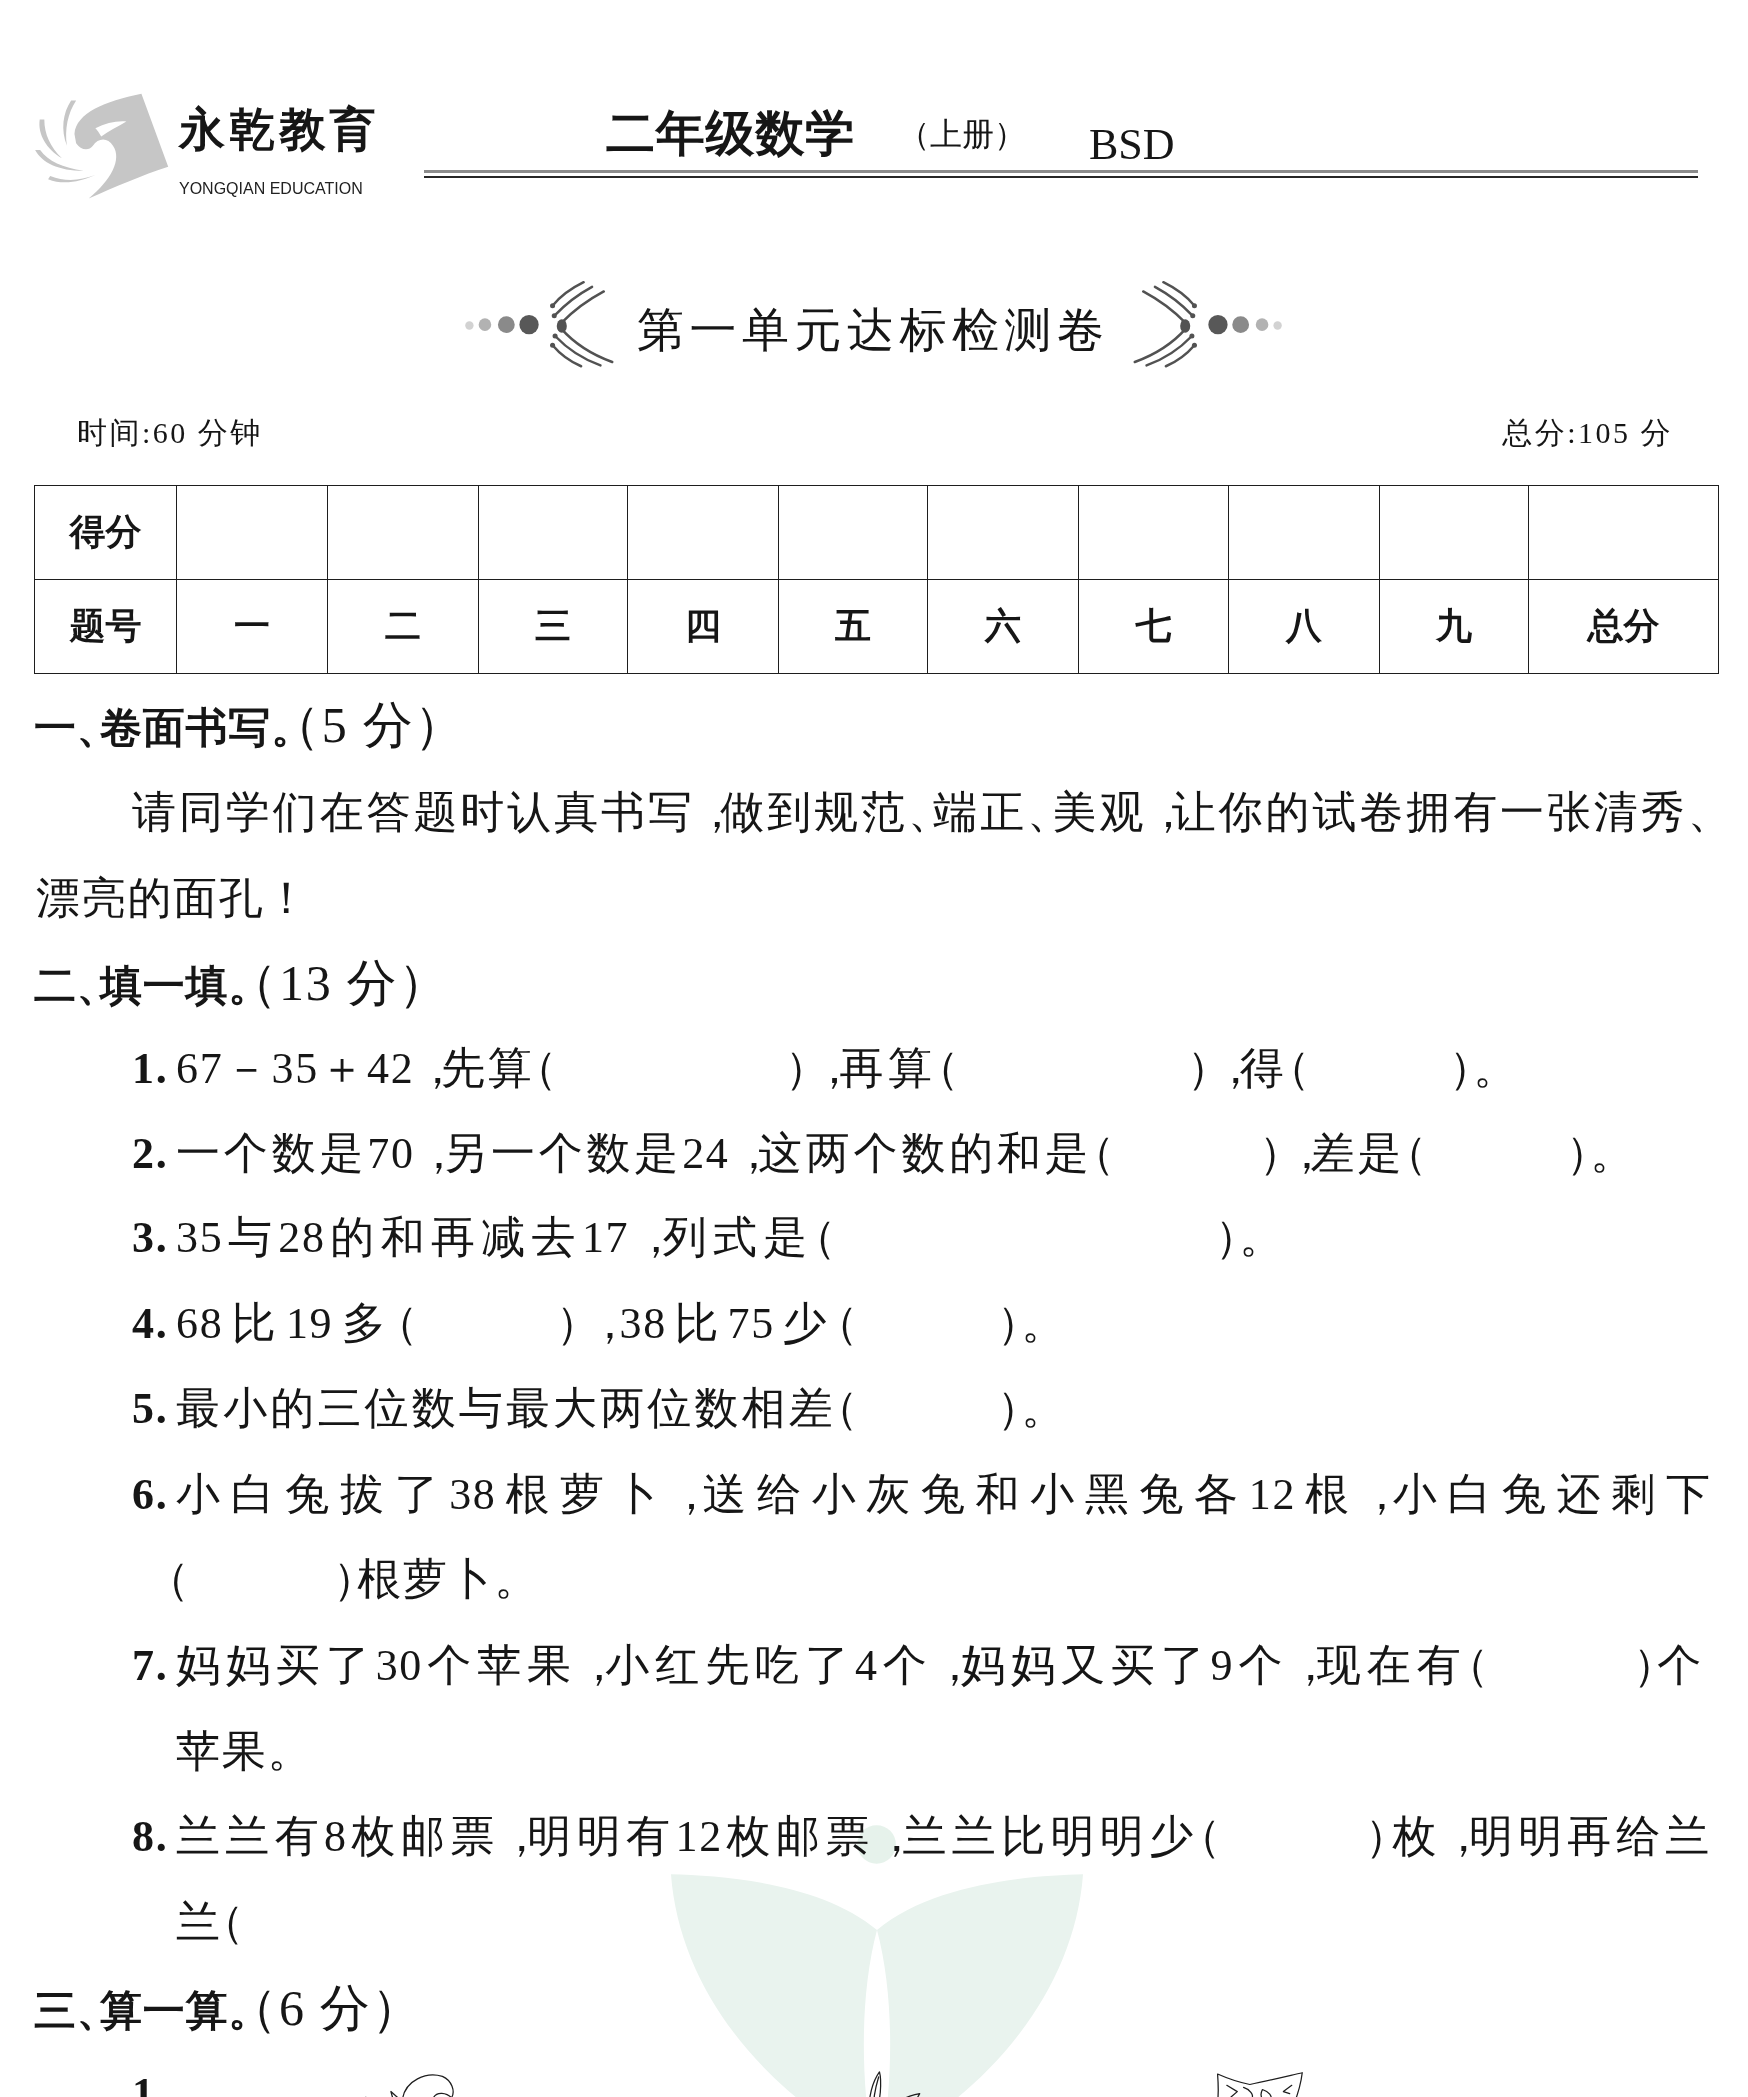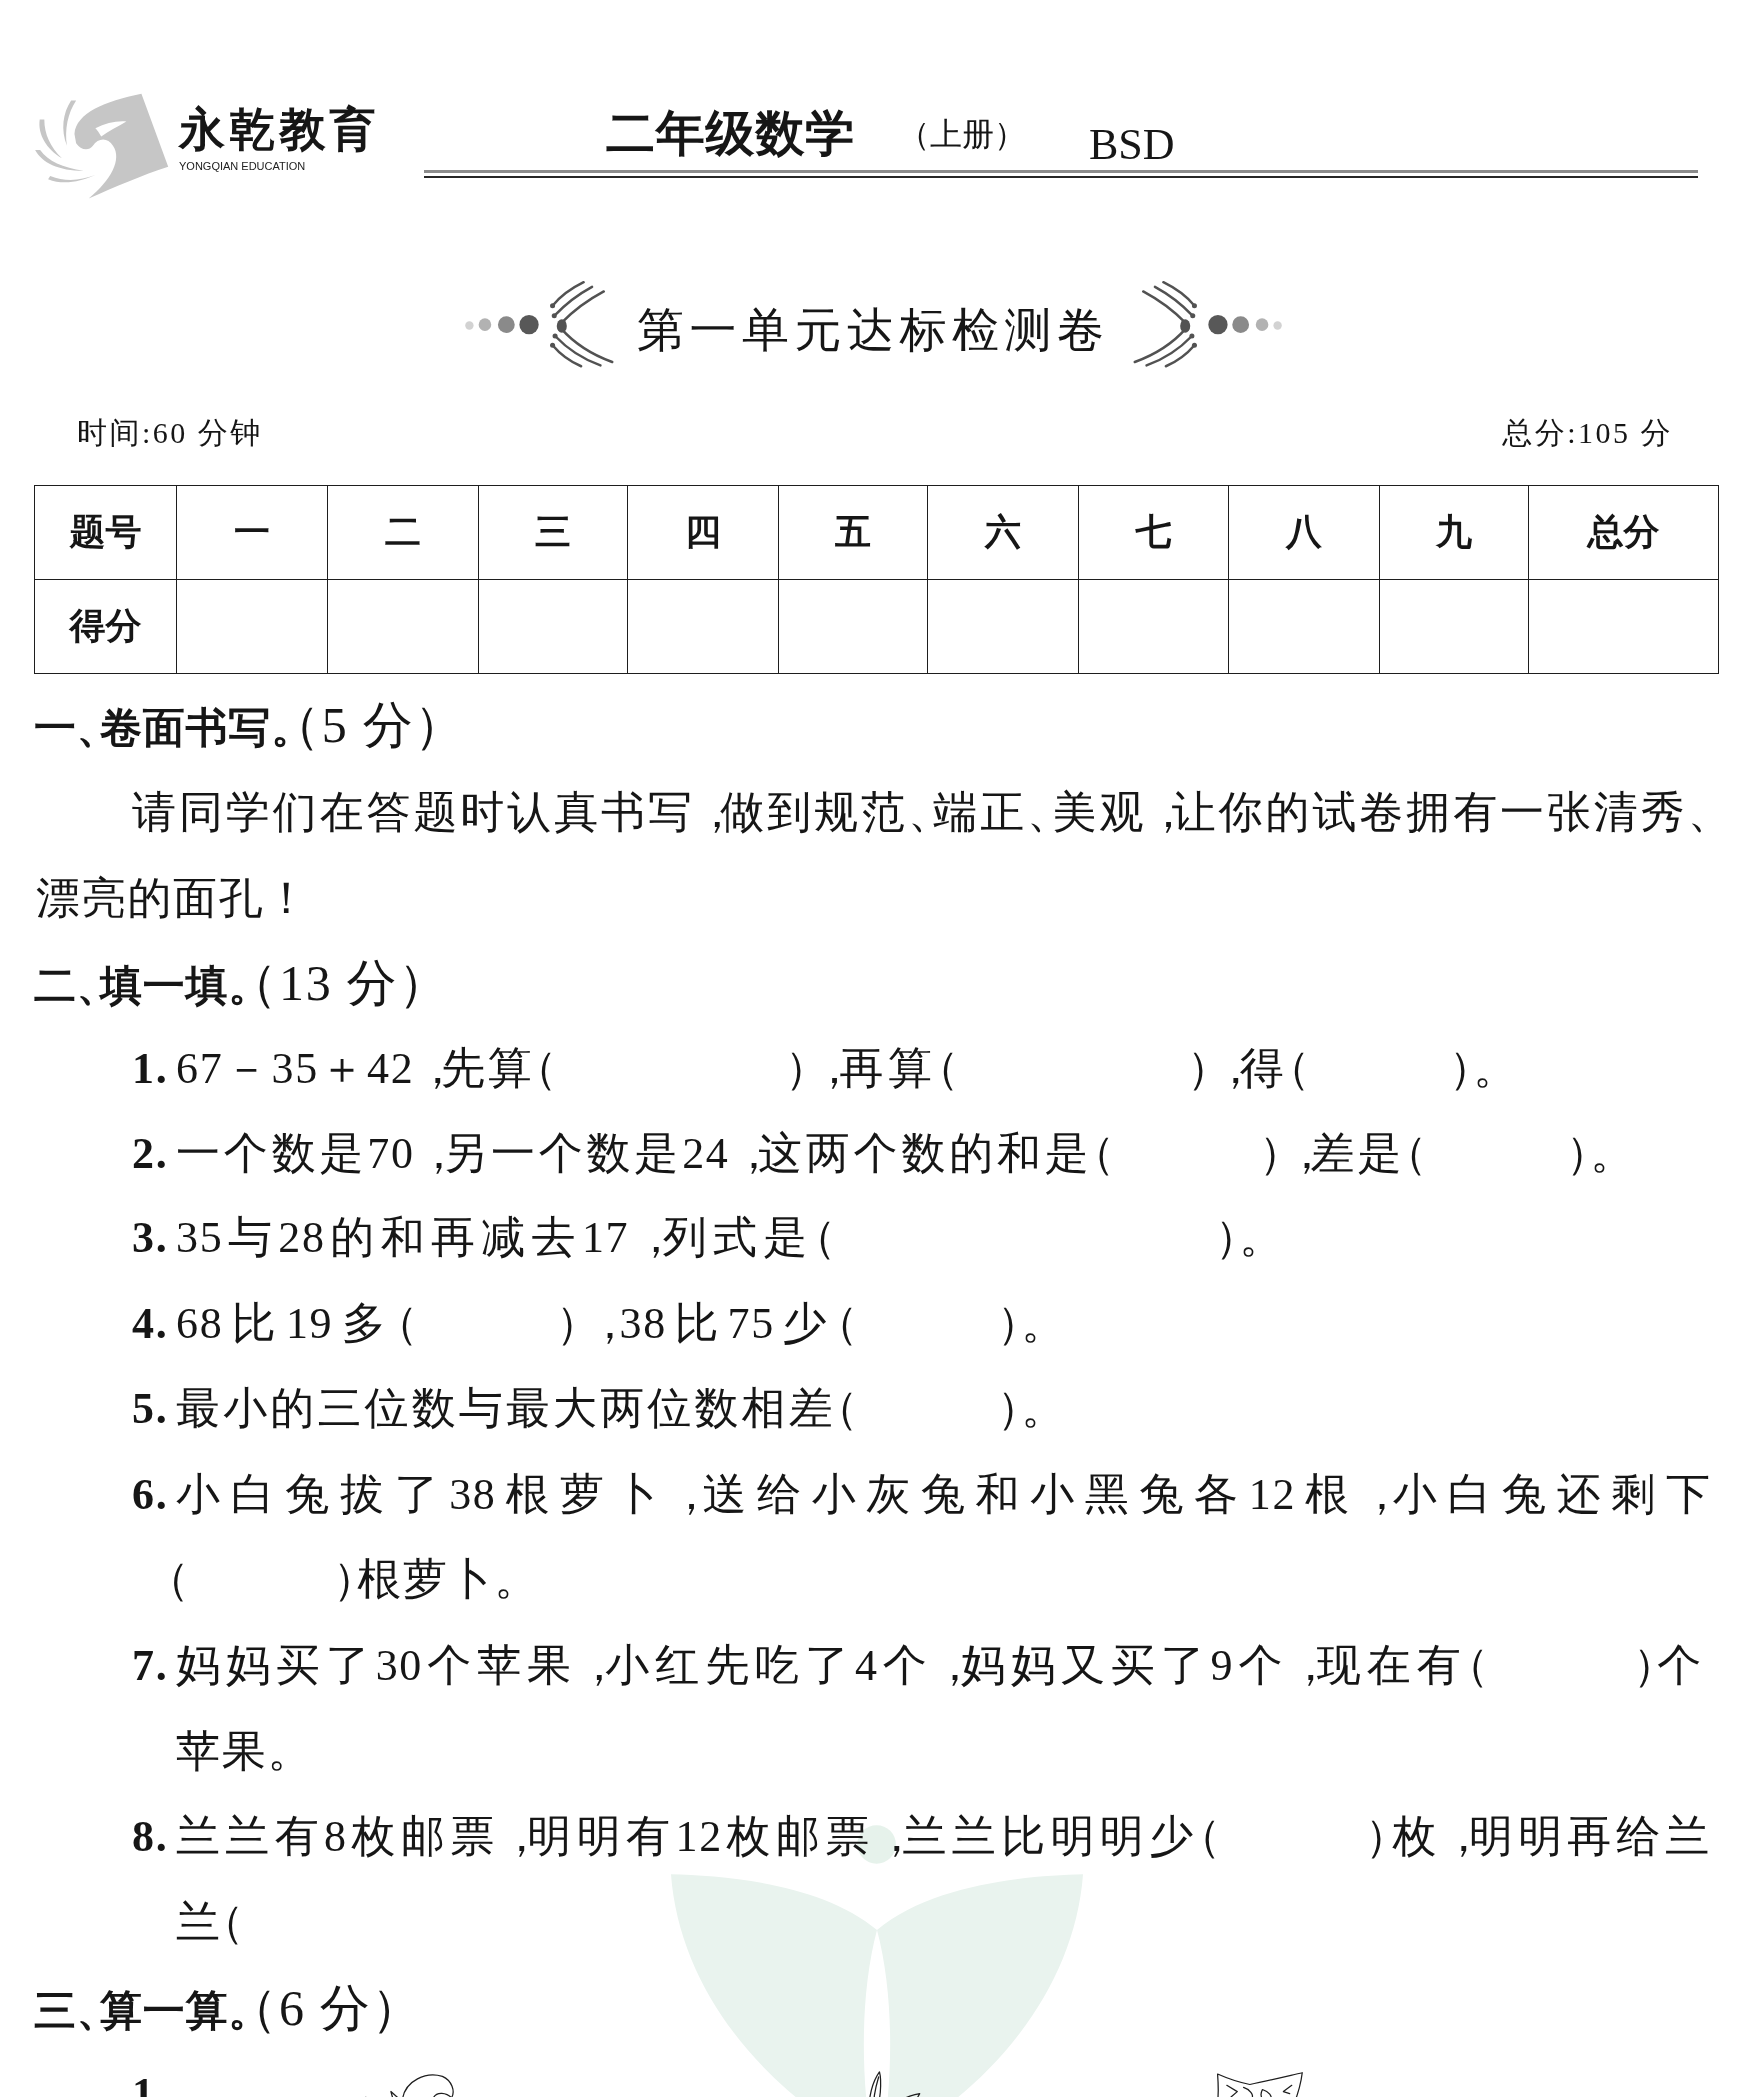--- a/index.html
+++ b/index.html
@@ -13,21 +13,21 @@
   .hd{font-family:"DejaVu Sans","Liberation Sans",sans-serif;font-weight:bold;font-size:42px;letter-spacing:0.8px;}
   .pts{font-family:"Liberation Serif","DejaVu Serif",serif;font-weight:normal;font-size:50px;}
   .blank{position:absolute;top:17px;height:52px;}
   .po{display:inline-flex;justify-content:flex-end;width:.55em;overflow:visible;}
   .pc{display:inline-flex;justify-content:flex-start;width:.55em;overflow:visible;}
   .sp{white-space:pre;}
   .jfy{display:flex;justify-content:space-between;}
 
   
   .brand-cn{font-family:Liberation Serif, serif;font-weight:bold;font-size:46px;letter-spacing:4.2px;line-height:55px;}
-  .brand-en{font-family:"Liberation Sans","DejaVu Sans",sans-serif;font-size:11px;line-height:18.5px;letter-spacing:0px;color:#222;}
+  .brand-en{font-family:"Liberation Sans","DejaVu Sans",sans-serif;font-size:16px;line-height:18.5px;letter-spacing:0px;color:#222;margin-top:23px;}
   .book-title{font-family:"DejaVu Sans","Liberation Sans",sans-serif;font-weight:bold;font-size:49px;line-height:59px;letter-spacing:0.8px;}
   .volume{font-family:"DejaVu Serif",serif;font-size:32px;line-height:46px;}
   .edition{font-family:"Liberation Serif","DejaVu Serif",serif;font-size:44px;line-height:46px;}
   .rule1{background:#8c8c8c;height:2.9px;}
   .rule2{background:#262626;height:2.1px;}
 
   .exam-title{font-family:"DejaVu Sans","Liberation Sans",sans-serif;font-size:47px;letter-spacing:5.5px;line-height:59px;white-space:nowrap;}
   .meta{font-size:30px;line-height:42px;letter-spacing:2.5px;white-space:nowrap;}
 
   
@@ -124,44 +124,44 @@
     <col style="width:151px">
       <col style="width:149px">
       <col style="width:151px">
       <col style="width:150px">
     <col style="width:151px">
       <col style="width:149px">
       <col style="width:190px">
   </colgroup>
   <tbody>
       <tr>
+    <th>得分</th>
+    <td></td>
+    <td></td>
+    <td></td>
+    <td></td>
+    <td></td>
+    <td></td>
+    <td></td>
+    <td></td>
+    <td></td>
+    <td></td>
+  </tr>
+  <tr>
     <th>题号</th>
     <th>一</th>
     <th>二</th>
     <th>三</th>
     <th>四</th>
     <th>五</th>
     <th>六</th>
     <th>七</th>
     <th>八</th>
     <th>九</th>
     <th>总分</th>
-  </tr>
-  <tr>
-    <th>得分</th>
-    <td></td>
-    <td></td>
-    <td></td>
-    <td></td>
-    <td></td>
-    <td></td>
-    <td></td>
-    <td></td>
-    <td></td>
-    <td></td>
   </tr>
 </tbody>
   </table>
 
 <div class="ln" style="top:682px;">
   <span class="seg" style="left:34px;">
     <span class="hd"><span>一</span><span class="pc">、</span><span>卷</span><span>面</span><span>书</span><span>写</span><span class="pc">。</span></span><span class="pts"><span class="po">（</span><span>5</span><span class="sp"> </span><span>分</span><span class="pc">）</span></span>
   </span>
 </div>
 <div class="ln" style="top:770px;">

